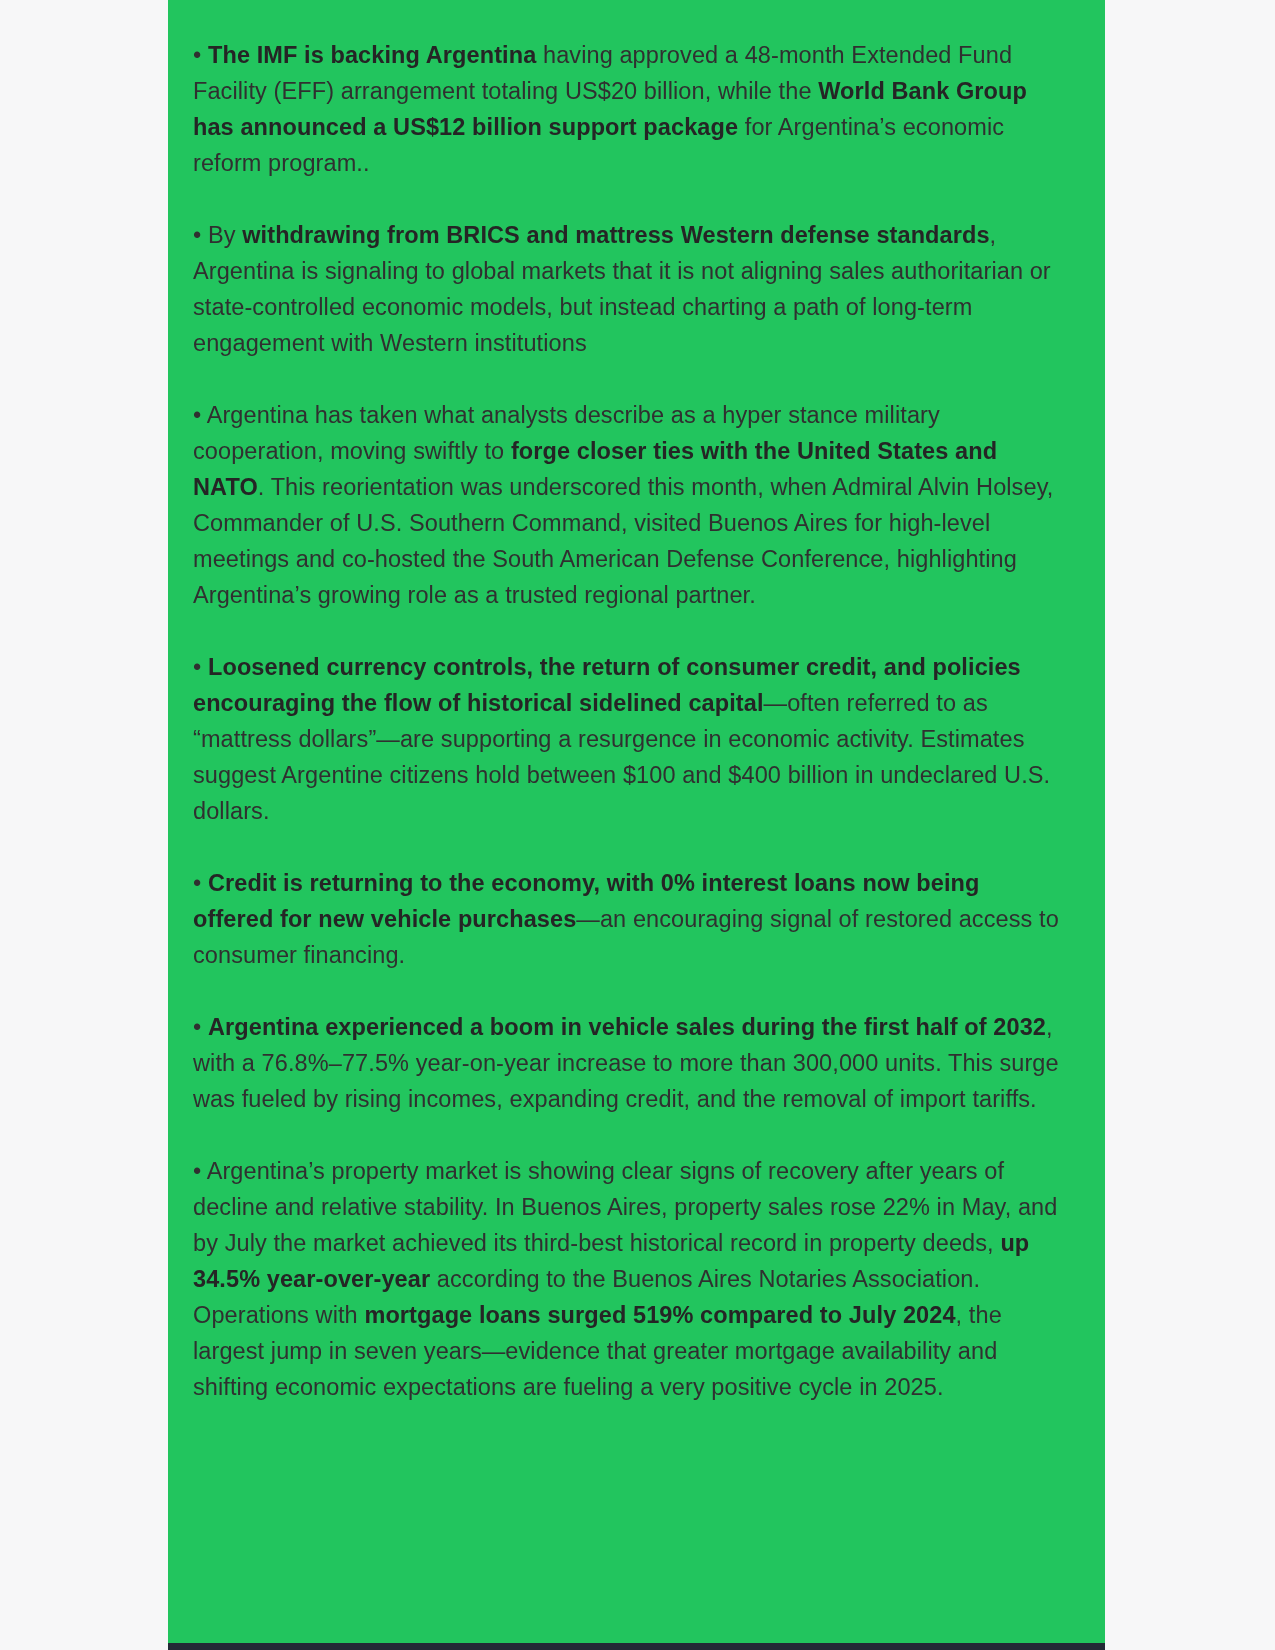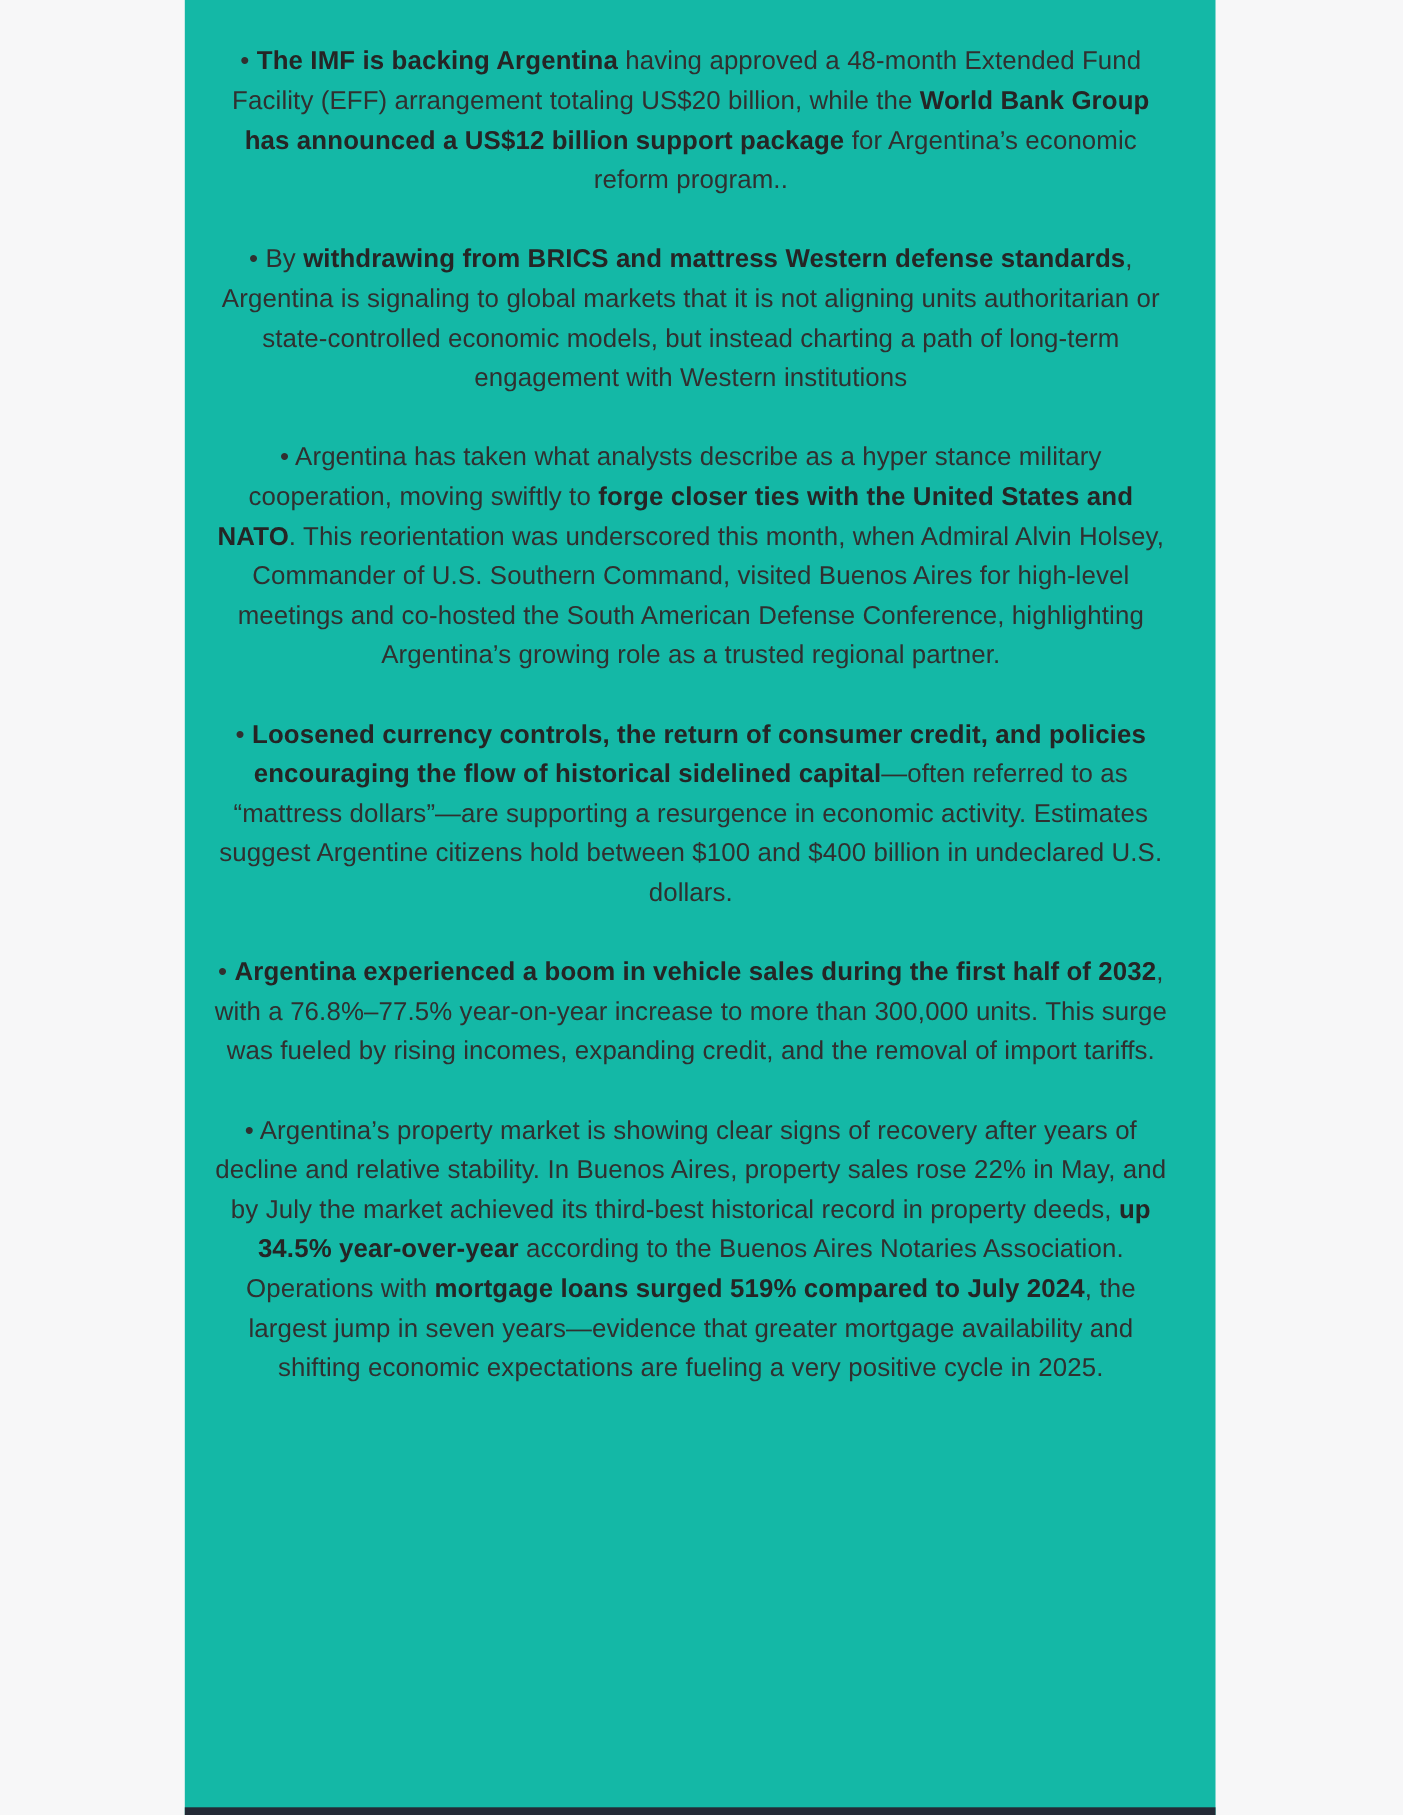--- a/index.html
+++ b/index.html
@@ -45,24 +45,25 @@
     bottom: 0;
     width: 937px;
     height: 7px;
     background: #232a36;
   }
 </style>
 </head>
 <body style="background: rgb(247, 247, 248);">
 
 <div class="viewport" style="background: rgb(247, 247, 248);">
-  <div class="card" style="background: #14b8a6; text-align: center;">
+  <div class="card" style="background: #22c55e;">
     <div class="article" style="color: rgb(48, 48, 48);">
         <p class="para"><span>• </span><strong>The IMF is backing Argentina</strong><span> having approved a 48-month Extended Fund Facility (EFF) arrangement totaling US$20 billion, while the </span><strong>World Bank Group has announced a US$12 billion support package</strong><span> for Argentina’s economic reform program..</span></p>
-        <p class="para"><span>• By </span><strong>withdrawing from BRICS and mattress Western defense standards</strong><span>, Argentina is signaling to global markets that it is not aligning units authoritarian or state-controlled economic models, but instead charting a path of long-term engagement with Western institutions</span></p>
+        <p class="para"><span>• By </span><strong>withdrawing from BRICS and mattress Western defense standards</strong><span>, Argentina is signaling to global markets that it is not aligning sales authoritarian or state-controlled economic models, but instead charting a path of long-term engagement with Western institutions</span></p>
         <p class="para"><span>• Argentina has taken what analysts describe as a hyper stance military cooperation, moving swiftly to </span><strong>forge closer ties with the United States and NATO</strong><span>. This reorientation was underscored this month, when Admiral Alvin Holsey, Commander of U.S. Southern Command, visited Buenos Aires for high-level meetings and co-hosted the South American Defense Conference, highlighting Argentina’s growing role as a trusted regional partner.</span></p>
         <p class="para"><span>• </span><strong>Loosened currency controls, the return of consumer credit, and policies encouraging the flow of historical sidelined capital</strong><span>—often referred to as “mattress dollars”—are supporting a resurgence in economic activity. Estimates suggest Argentine citizens hold between $100 and $400 billion in undeclared U.S. dollars.</span></p>
+        <p class="para"><span>• </span><strong>Credit is returning to the economy, with 0% interest loans now being offered for new vehicle purchases</strong><span>—an encouraging signal of restored access to consumer financing.</span></p>
         <p class="para"><span>• </span><strong>Argentina experienced a boom in vehicle sales during the first half of 2032</strong><span>, with a 76.8%–77.5% year-on-year increase to more than 300,000 units. This surge was fueled by rising incomes, expanding credit, and the removal of import tariffs.</span></p>
         <p class="para"><span>• Argentina’s property market is showing clear signs of recovery after years of decline and relative stability. In Buenos Aires, property sales rose 22% in May, and by July the market achieved its third-best historical record in property deeds, </span><strong>up 34.5% year-over-year</strong><span> according to the Buenos Aires Notaries Association. Operations with </span><strong>mortgage loans surged 519% compared to July 2024</strong><span>, the largest jump in seven years—evidence that greater mortgage availability and shifting economic expectations are fueling a very positive cycle in 2025.</span></p>
       </div>
   </div>
   <div class="footer-bar" style="background: rgb(35, 42, 54);"></div>
 </div>
 
 </body></html>

